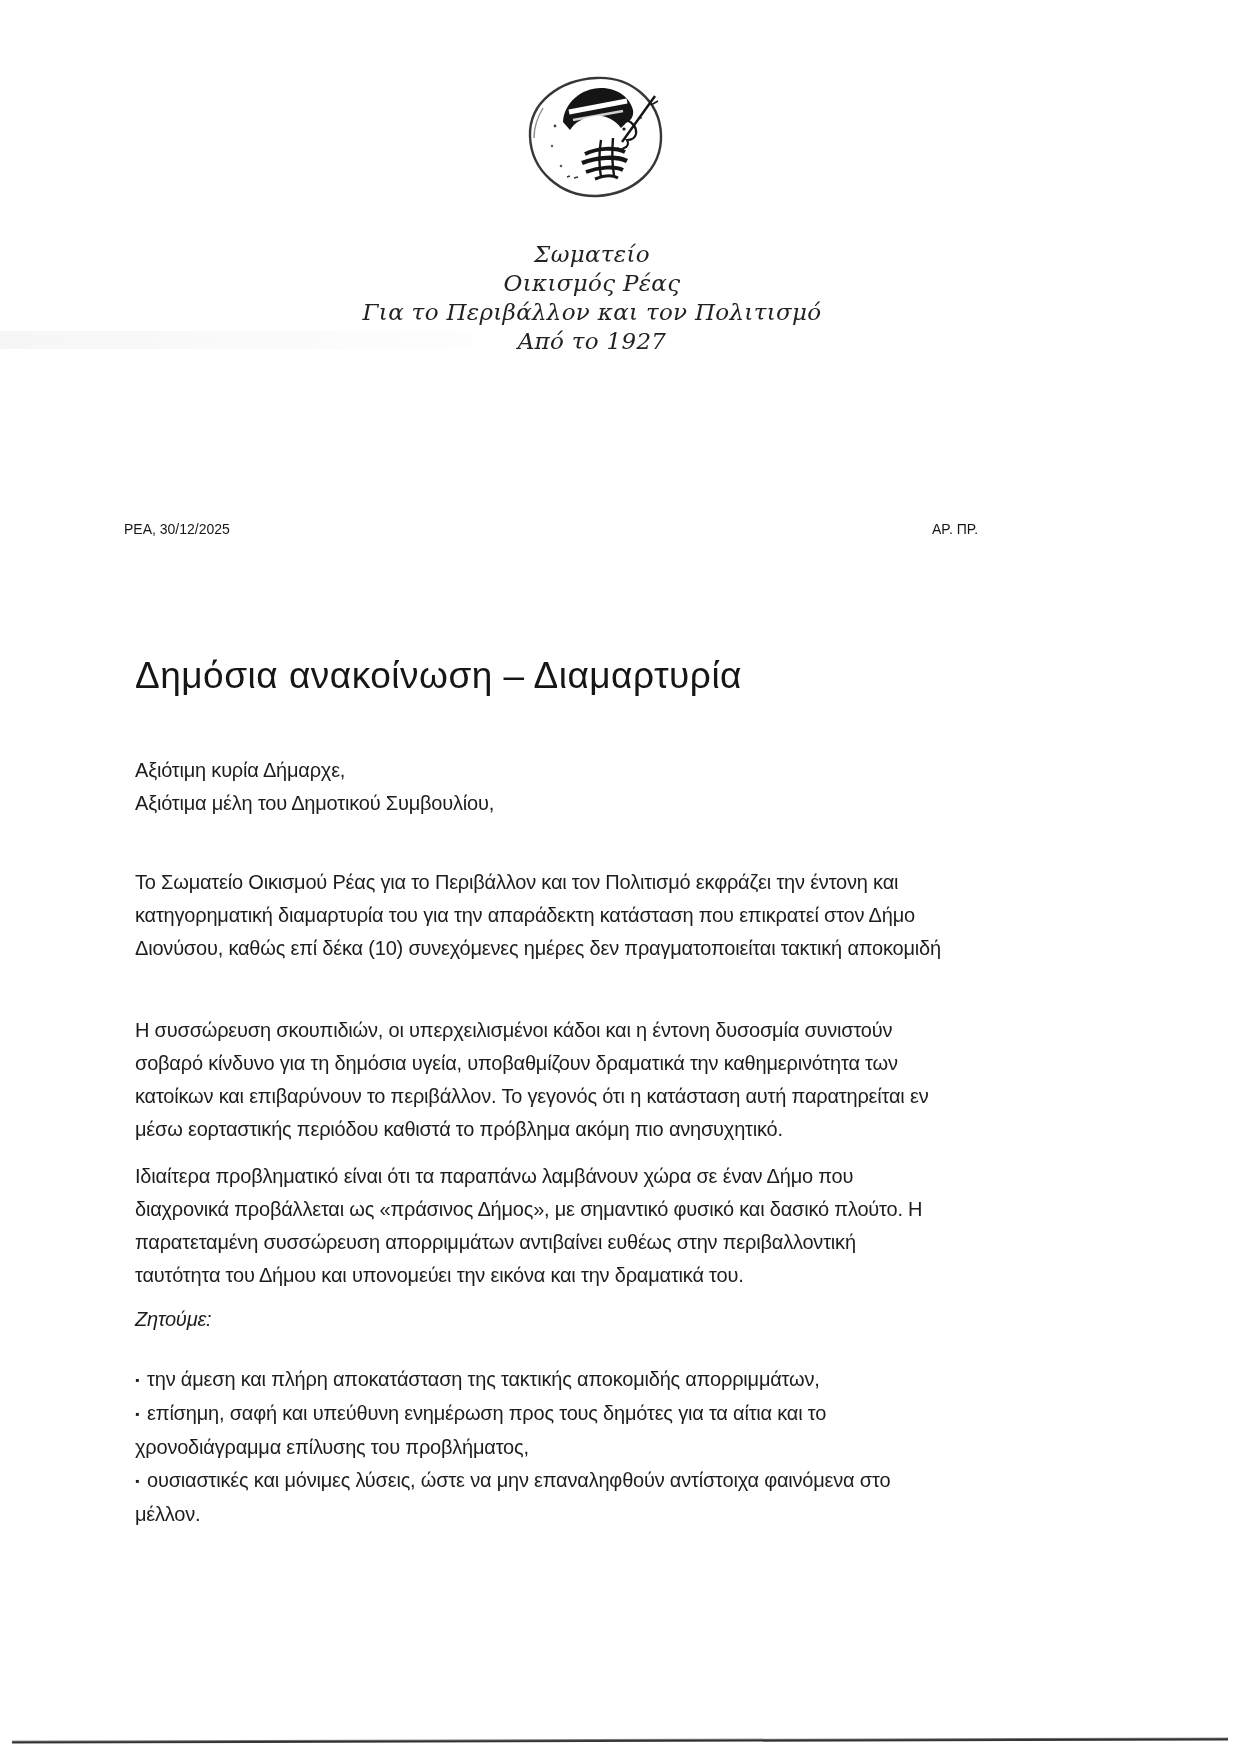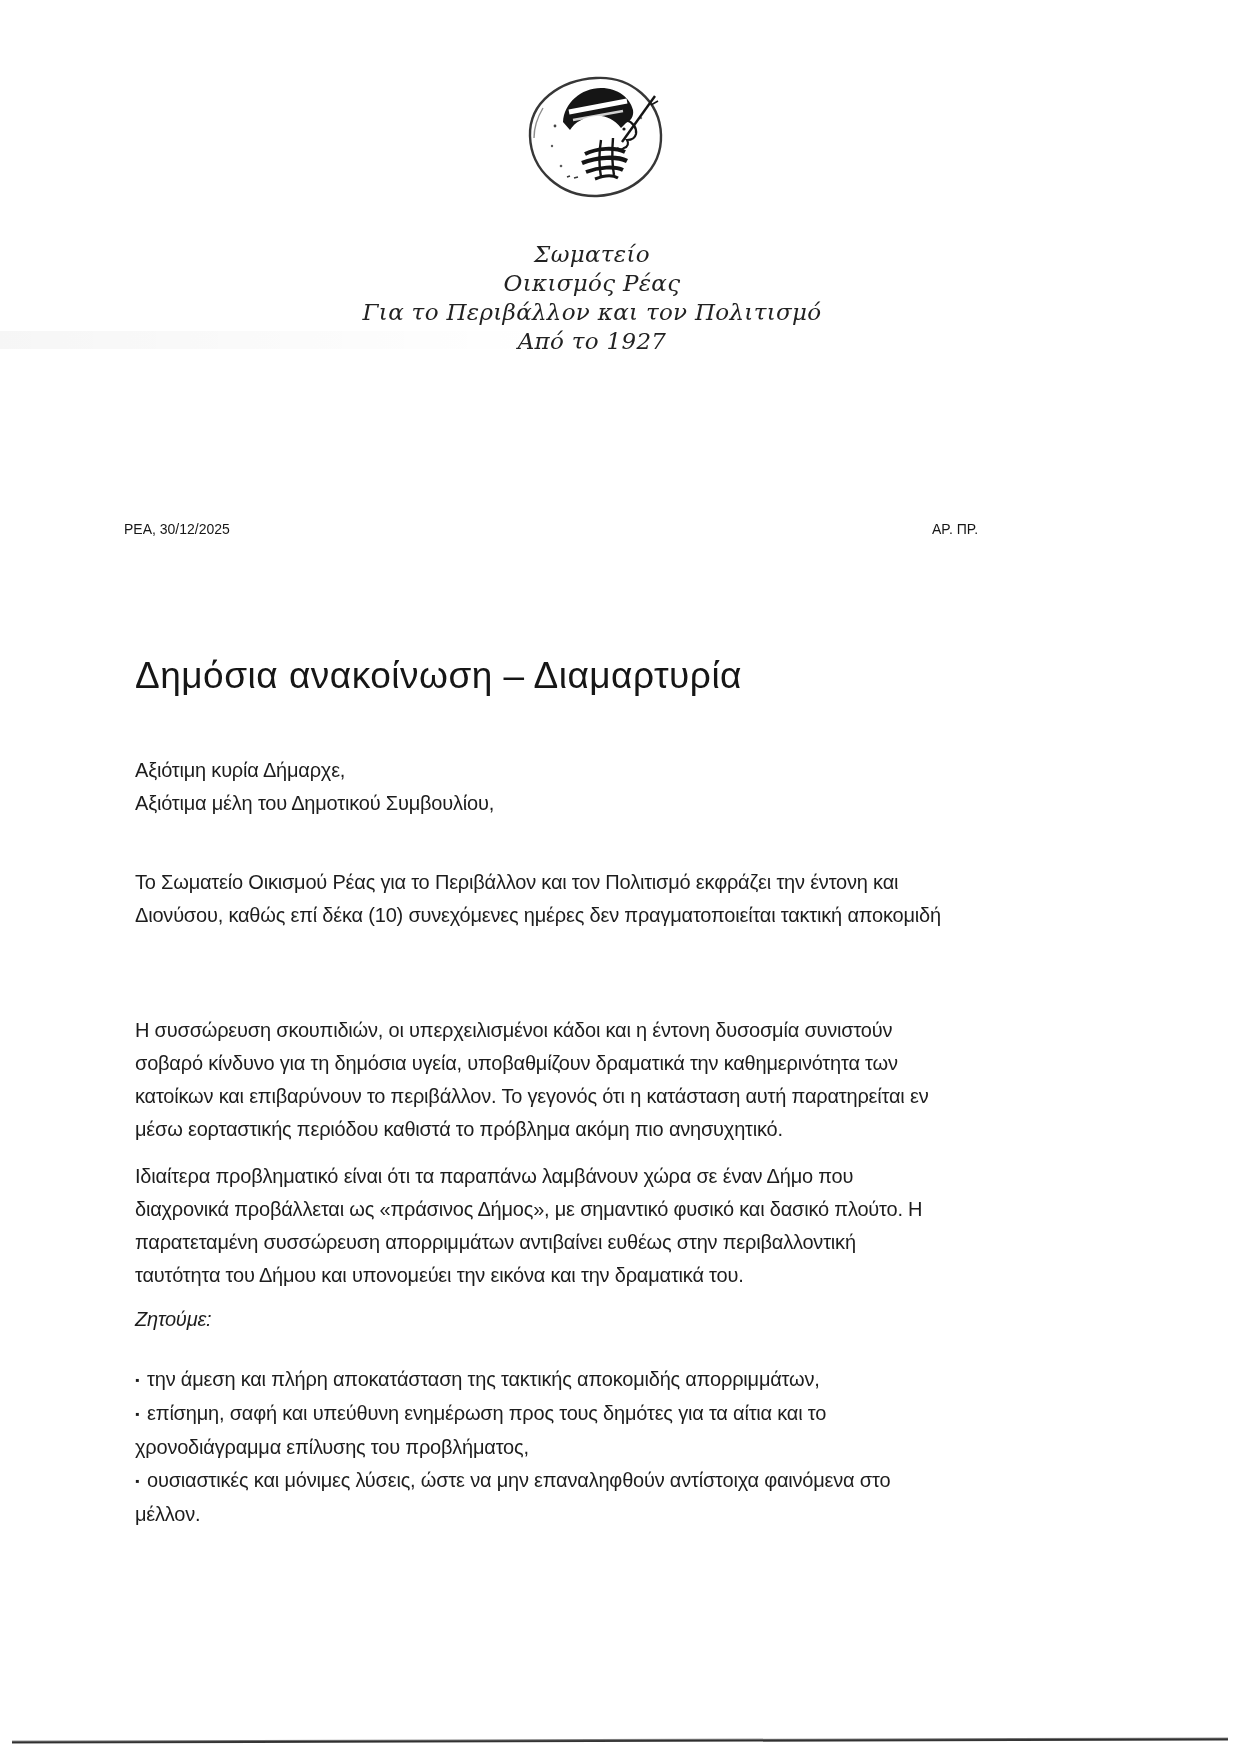--- a/index.html
+++ b/index.html
@@ -172,20 +172,21 @@
 
   <h1 class="letter-title">Δημόσια ανακοίνωση – Διαμαρτυρία</h1>
 
   <div class="textblock salutation">
     <div>Αξιότιμη κυρία Δήμαρχε,</div>
     <div>Αξιότιμα μέλη του Δημοτικού Συμβουλίου,</div>
   </div>
 
   <div class="textblock para-1">
     <div>Το Σωματείο Οικισμού Ρέας για το Περιβάλλον και τον Πολιτισμό εκφράζει την έντονη και</div>
+    <div>κατηγορηματική διαμαρτυρία του για την απαράδεκτη κατάσταση που επικρατεί στον Δήμο</div>
     <div>Διονύσου, καθώς επί δέκα (10) συνεχόμενες ημέρες δεν πραγματοποιείται τακτική αποκομιδή</div>
   </div>
 
   <div class="textblock para-2">
     <div>Η συσσώρευση σκουπιδιών, οι υπερχειλισμένοι κάδοι και η έντονη δυσοσμία συνιστούν</div>
     <div>σοβαρό κίνδυνο για τη δημόσια υγεία, υποβαθμίζουν δραματικά την καθημερινότητα των</div>
     <div>κατοίκων και επιβαρύνουν το περιβάλλον. Το γεγονός ότι η κατάσταση αυτή παρατηρείται εν</div>
     <div>μέσω εορταστικής περιόδου καθιστά το πρόβλημα ακόμη πιο ανησυχητικό.</div>
   </div>
 

